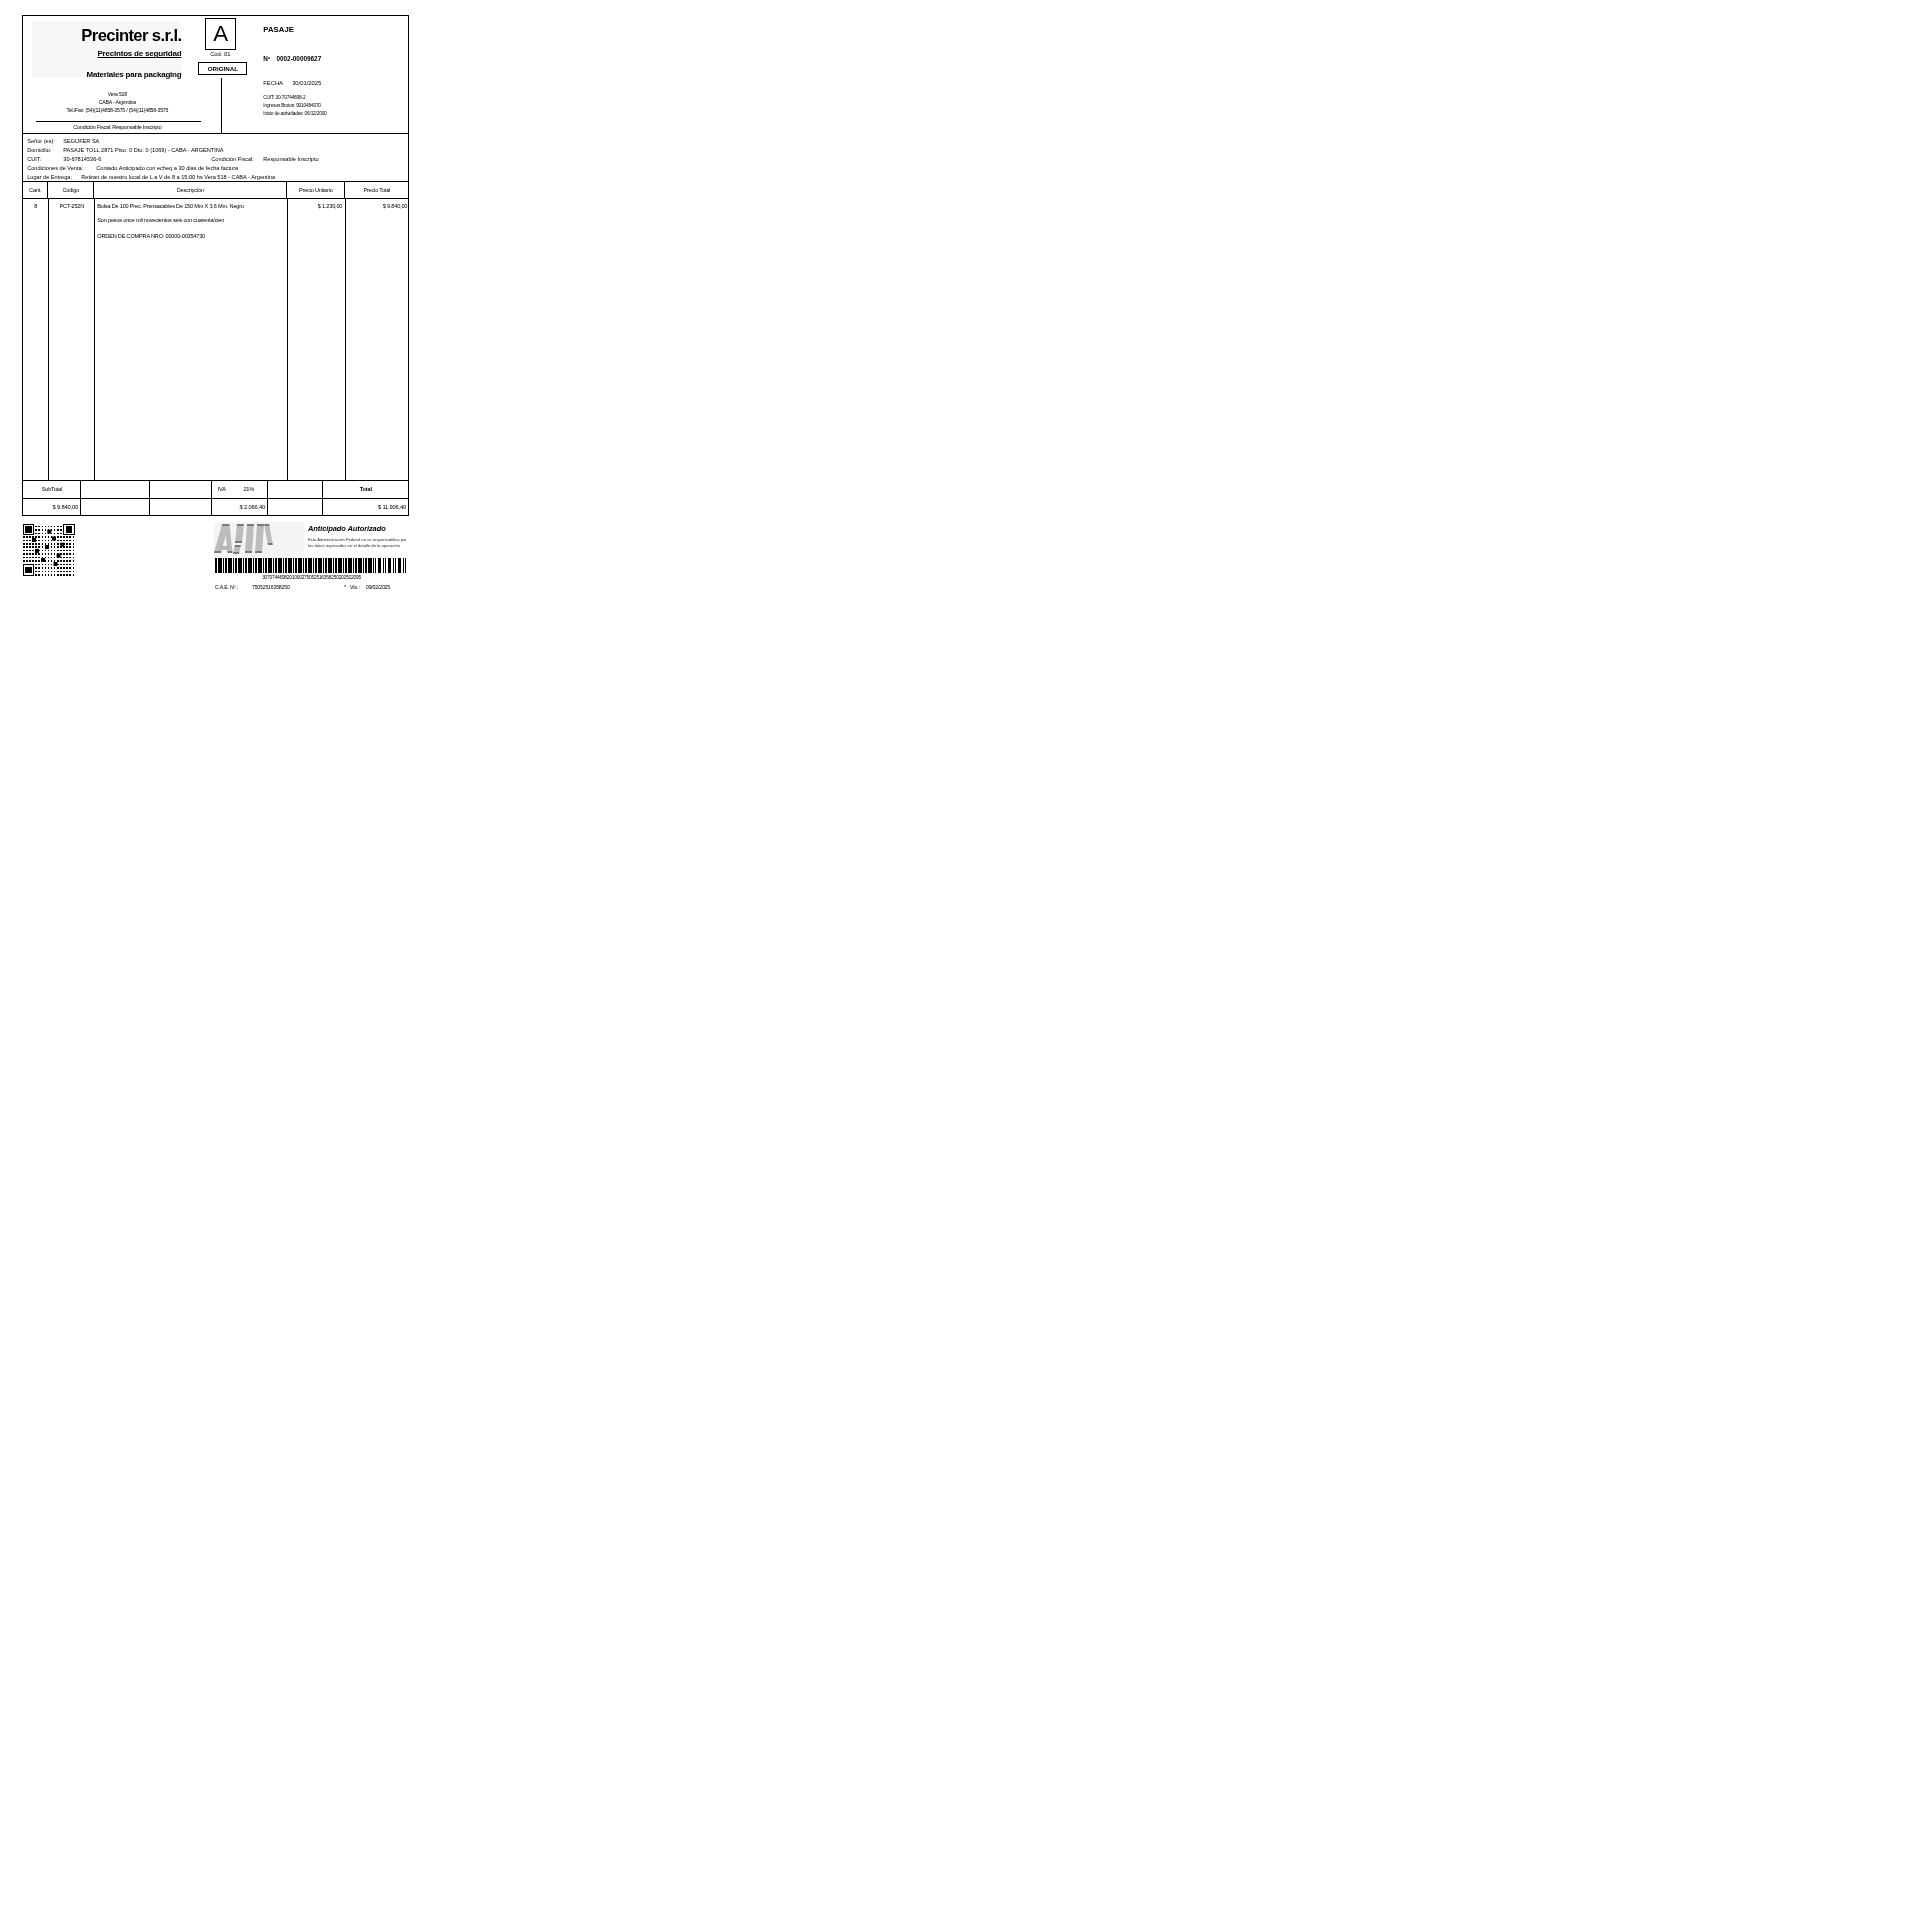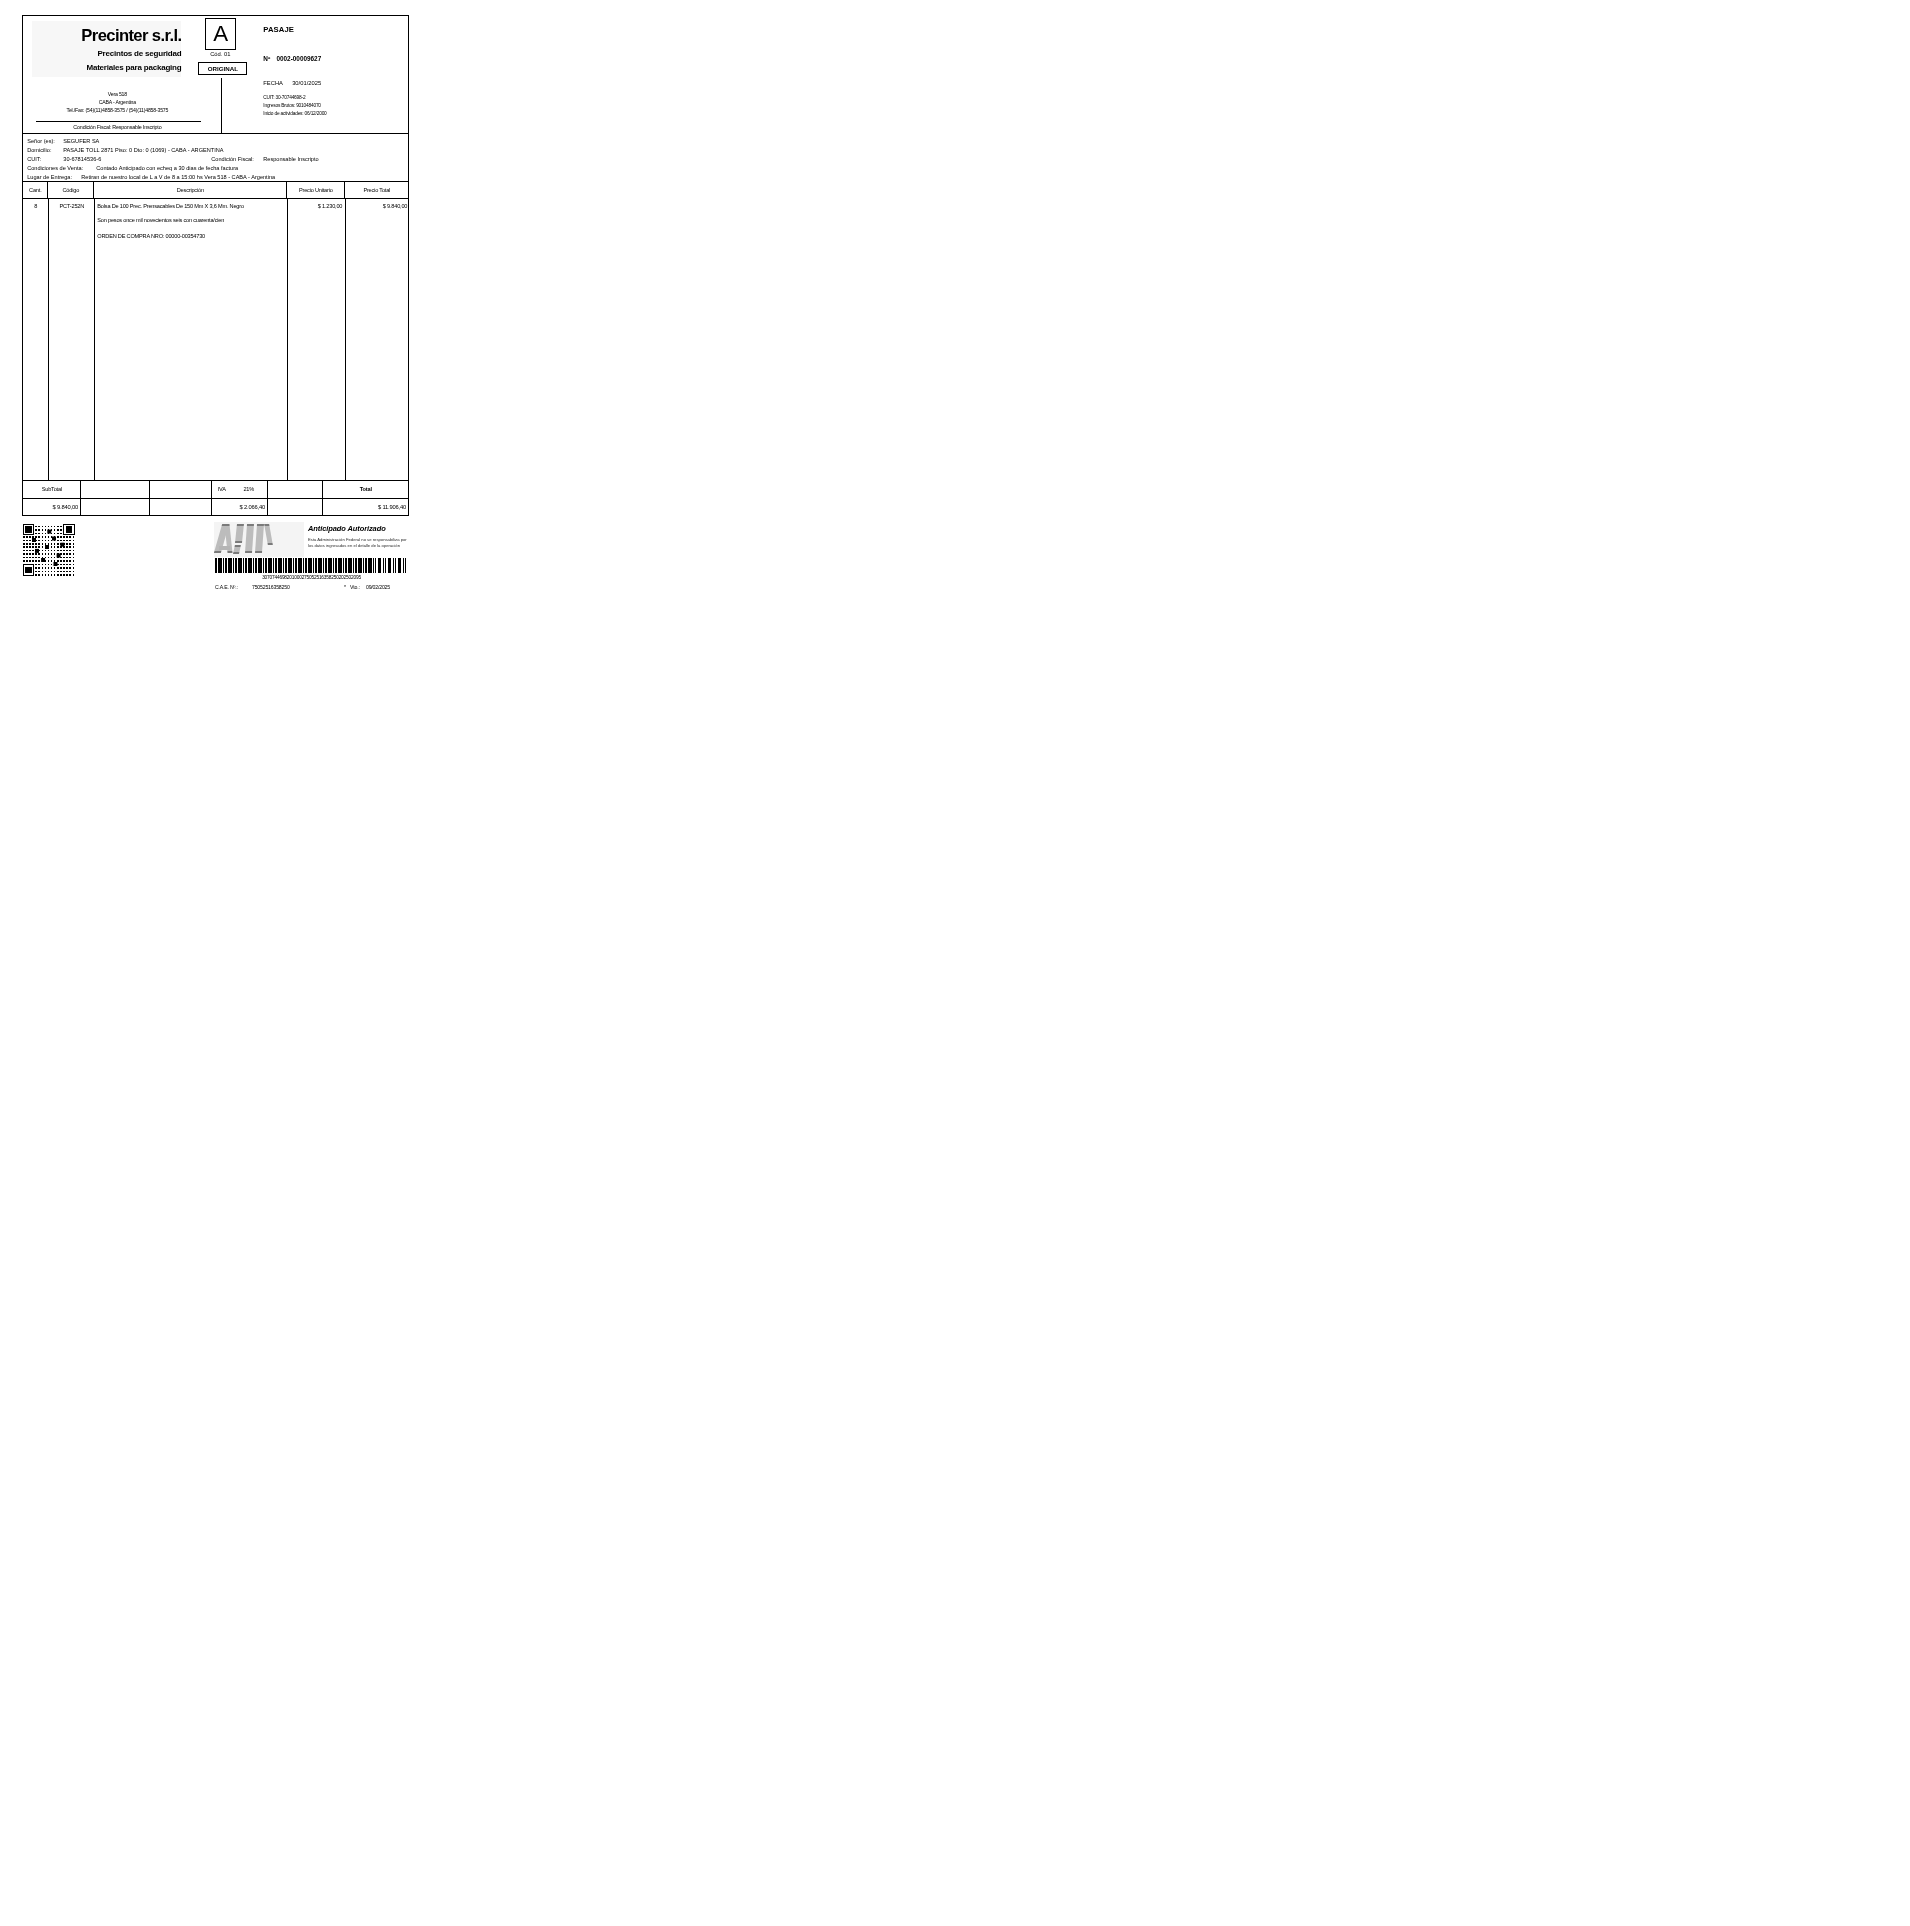--- a/index.html
+++ b/index.html
@@ -11,22 +11,22 @@
   .frame{position:absolute;left:22.3px;top:15.4px;width:387px;
          border:0.8px solid #000;border-top-width:1.2px;border-bottom-width:1.5px;
          box-sizing:border-box;background:#fff;}
 
   
   .header{position:relative;height:117px;border-bottom:1.2px solid #000;}
   .logo-box{position:absolute;left:9.2px;top:4.6px;width:149px;height:56px;
             background:#f7f7f7;text-align:right;box-sizing:border-box;padding-top:6.2px;}
   .logo-title{font-size:16.6px;font-weight:bold;letter-spacing:-0.6px;line-height:1.05;}
   .logo-sub{font-size:8px;font-weight:bold;letter-spacing:-0.2px;}
-  .logo-sub.first{margin-top:4.6px;}
-  .logo-sub.second{margin-top:5px;}
+  .logo-sub.first{margin-top:4.6px;text-decoration:underline;}
+  .logo-sub.second{margin-top:12px;}
   .addr{position:absolute;left:9.6px;top:75px;width:169px;text-align:center;
         font-size:5.2px;line-height:7.7px;}
   .addr-rule{position:absolute;left:12.3px;top:105px;width:165px;border-top:0.8px solid #000;}
   .hdr-fiscal{position:absolute;left:9.6px;top:108px;width:169px;text-align:center;font-size:5.4px;}
 
   .a-box{position:absolute;left:182px;top:1.9px;width:29px;height:30px;border:1.2px solid #000;
          display:flex;align-items:center;justify-content:center;font-size:22.3px;line-height:1;}
   .cod01{position:absolute;left:178px;top:35px;width:38px;text-align:center;font-size:5.8px;}
   .orig-box{position:absolute;left:175px;top:46px;width:47px;height:10.8px;border:1.2px solid #000;
             display:flex;align-items:center;justify-content:center;font-size:6.2px;font-weight:bold;}

